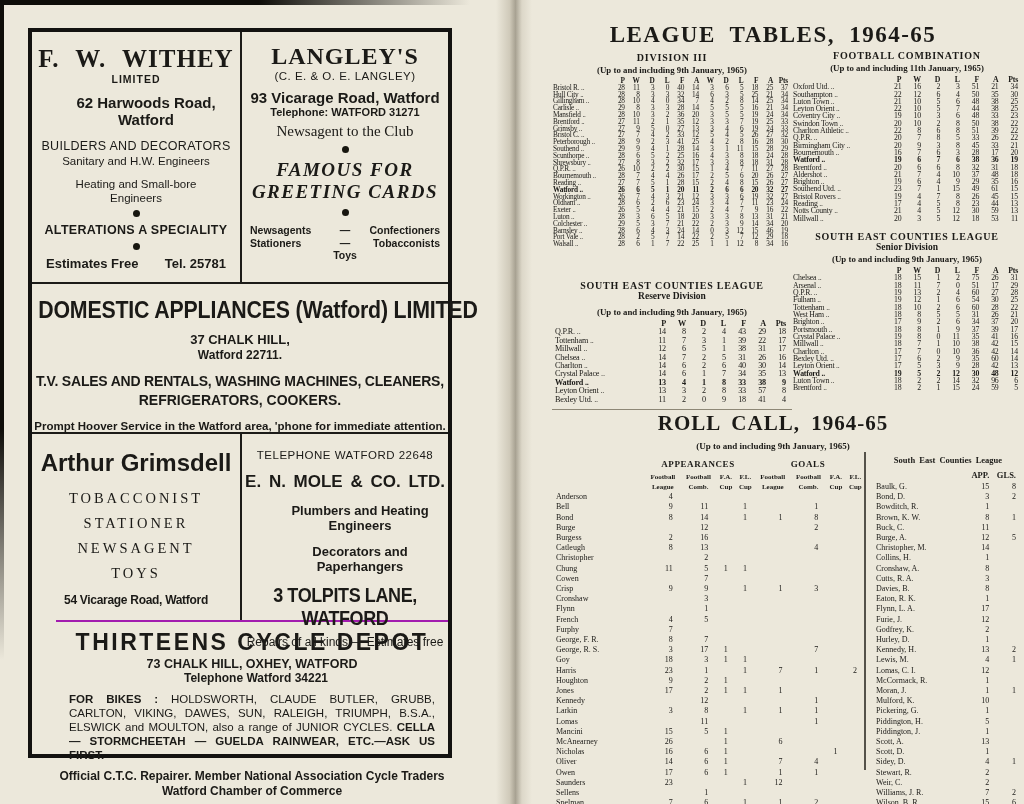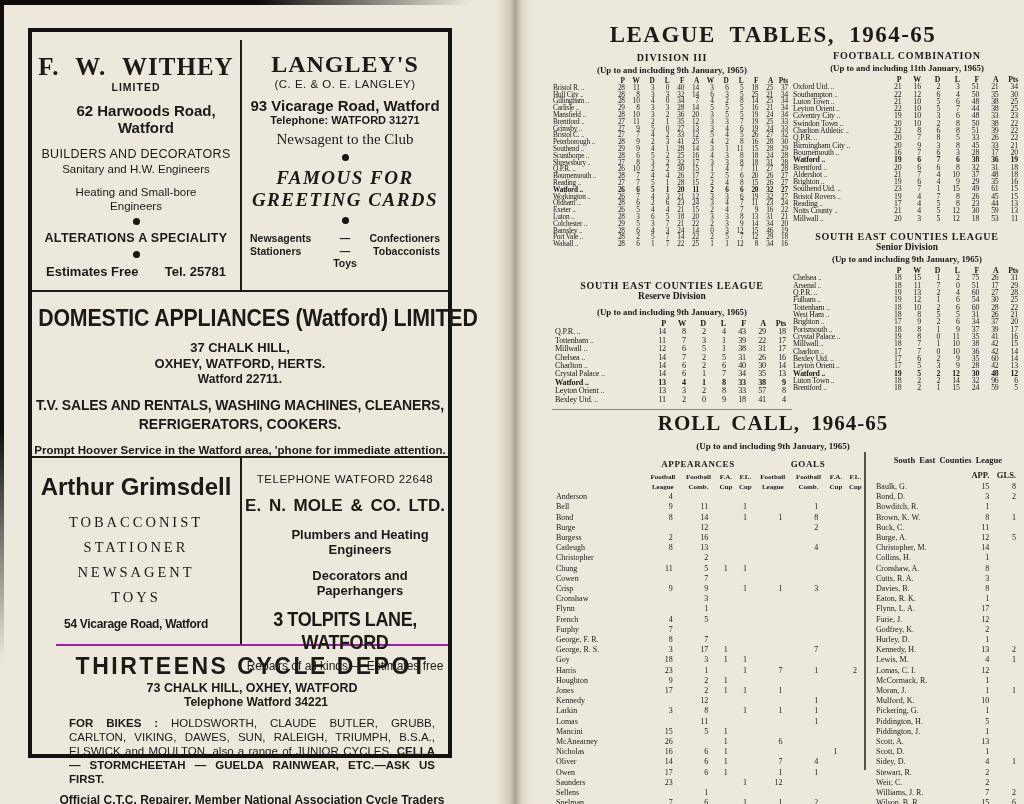--- a/index.html
+++ b/index.html
@@ -10,21 +10,21 @@
   .edge-left{position:absolute;left:0;top:0;width:4px;height:660px;
              background:linear-gradient(180deg,#0e0d09 0%,#0e0d09 65%,rgba(14,13,9,0) 100%);}
   .spine{position:absolute;left:496px;top:0;width:36px;height:804px;
          background:linear-gradient(90deg,rgba(0,0,0,0) 0%,rgba(105,93,66,0.22) 38%,rgba(66,57,38,0.4) 54%,rgba(105,93,66,0.12) 72%,rgba(0,0,0,0) 100%);}
 
   
   .left-page{position:absolute;left:8px;top:4px;width:500px;height:796px;}
   .adbox{position:absolute;left:20px;top:24px;width:424px;height:730px;
          border:4px solid #131210;box-sizing:border-box;display:flex;flex-direction:column;}
   .sec{box-sizing:border-box;}
-  .sec1{height:256px;display:flex;margin-top:8px;}
+  .sec1{height:256px;display:flex;}
   .sec2{height:172px;border-top:2px solid #1c1b18;text-align:center;}
   .sec3{height:188px;border-top:2px solid #1c1b18;display:flex;}
   .sec4{flex:1;border-top:2px solid #a21caf;text-align:center;margin-left:24px;}
   .col{width:50%;box-sizing:border-box;display:flex;flex-direction:column;text-align:center;}
   .col + .col{border-left:2px solid #1c1b18;}
   .sans{font-family:"Liberation Sans",sans-serif;}
   .dot{width:7px;height:7px;border-radius:50%;background:#17160f;margin:6px auto;}
 
   .withey-title{font-size:25px;font-weight:bold;letter-spacing:1px;word-spacing:9px;margin-top:13px;}
   .withey-sub{font-size:10.5px;font-weight:bold;letter-spacing:1px;}
@@ -180,21 +180,20 @@
               <div>Tobacconists</div>
             </div>
           </div>
           <div class="lang-toys sans">Toys</div>
         </div>
       </div>
 
       <div class="sec sec2 sans">
         <div class="dom-title">DOMESTIC APPLIANCES (Watford) LIMITED</div>
         <div class="dom-a1">37 CHALK HILL,</div>
-        <div class="dom-a2">OXHEY, WATFORD, HERTS.</div>
         <div class="dom-ph">Watford 22711.</div>
         <div class="dom-s1">T.V. SALES AND RENTALS, WASHING MACHINES, CLEANERS,</div>
         <div class="dom-s2">REFRIGERATORS, COOKERS.</div>
         <div class="dom-note">Prompt Hoover Service in the Watford area, 'phone for immediate attention.</div>
       </div>
 
       <div class="sec sec3">
         <div class="col">
           <div class="grim-title sans">Arthur Grimsdell</div>
           <div class="grim-t">TOBACCONIST</div>

